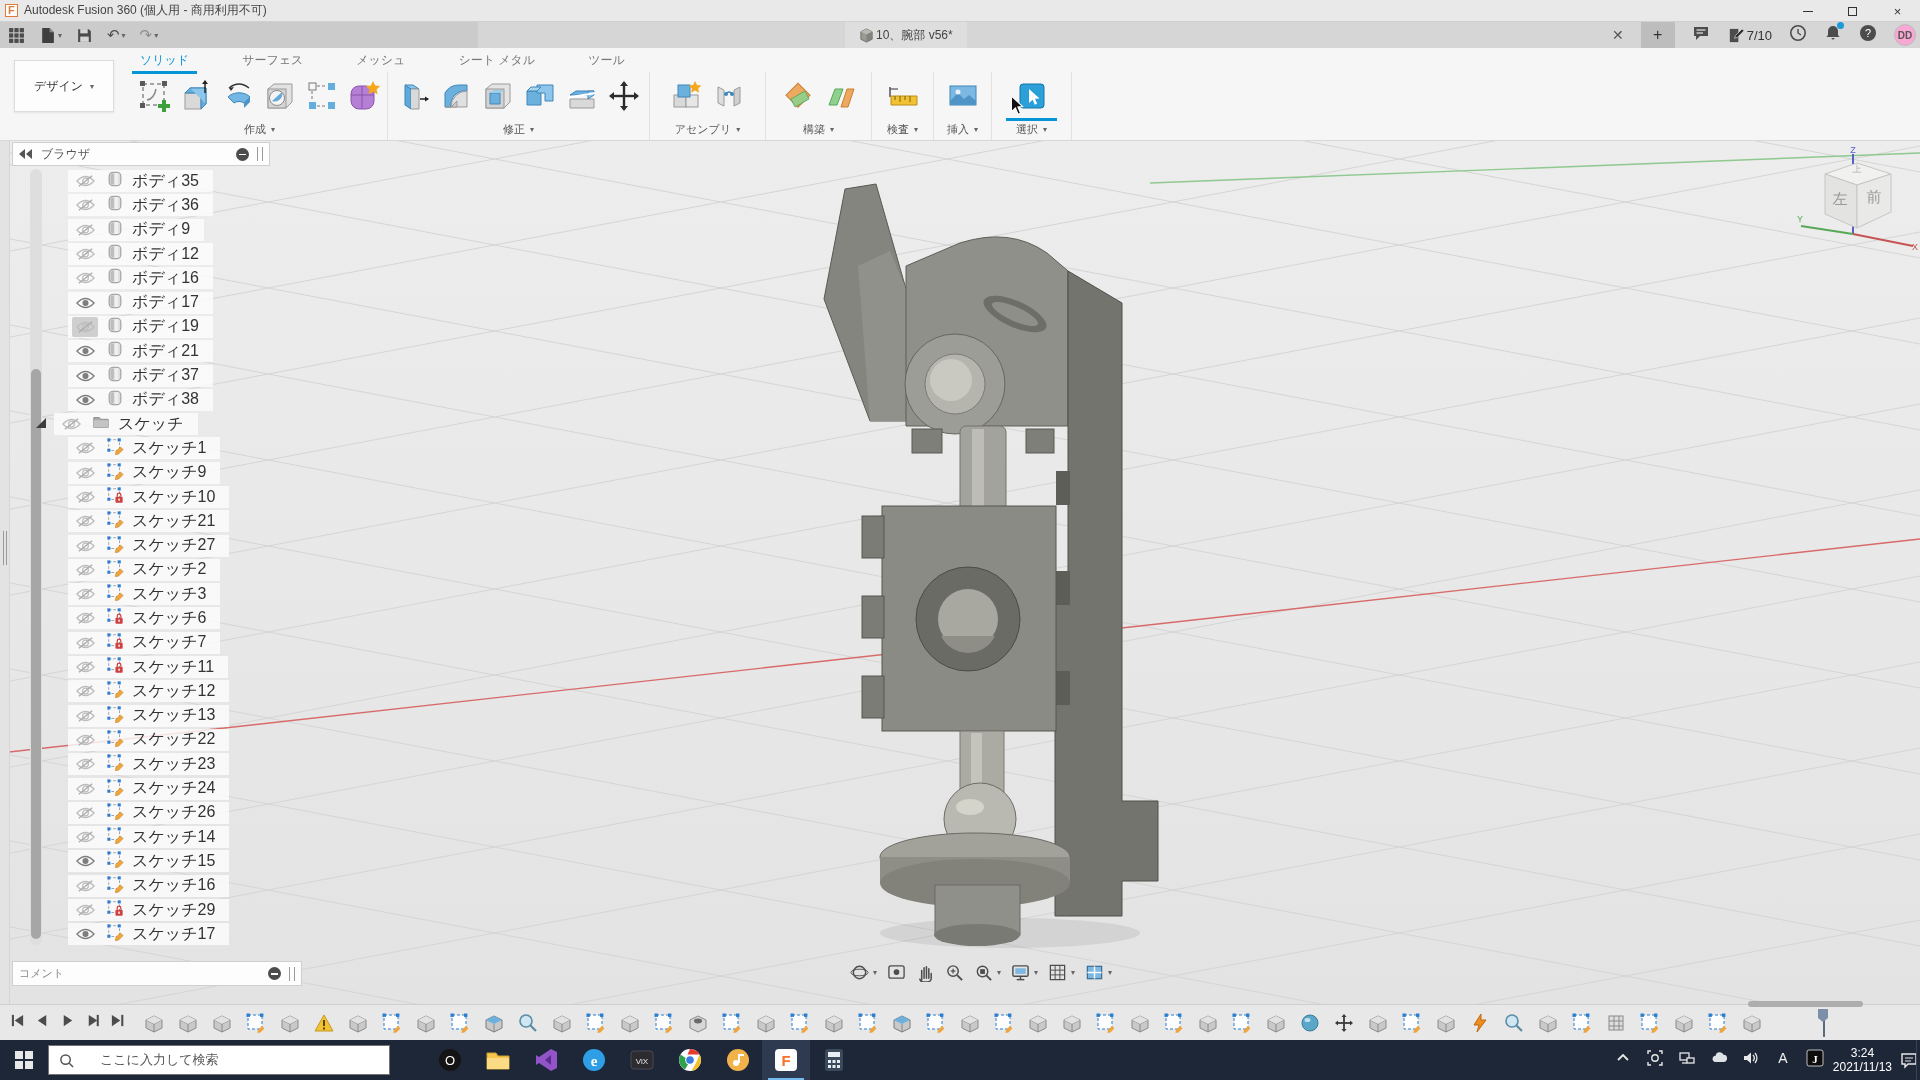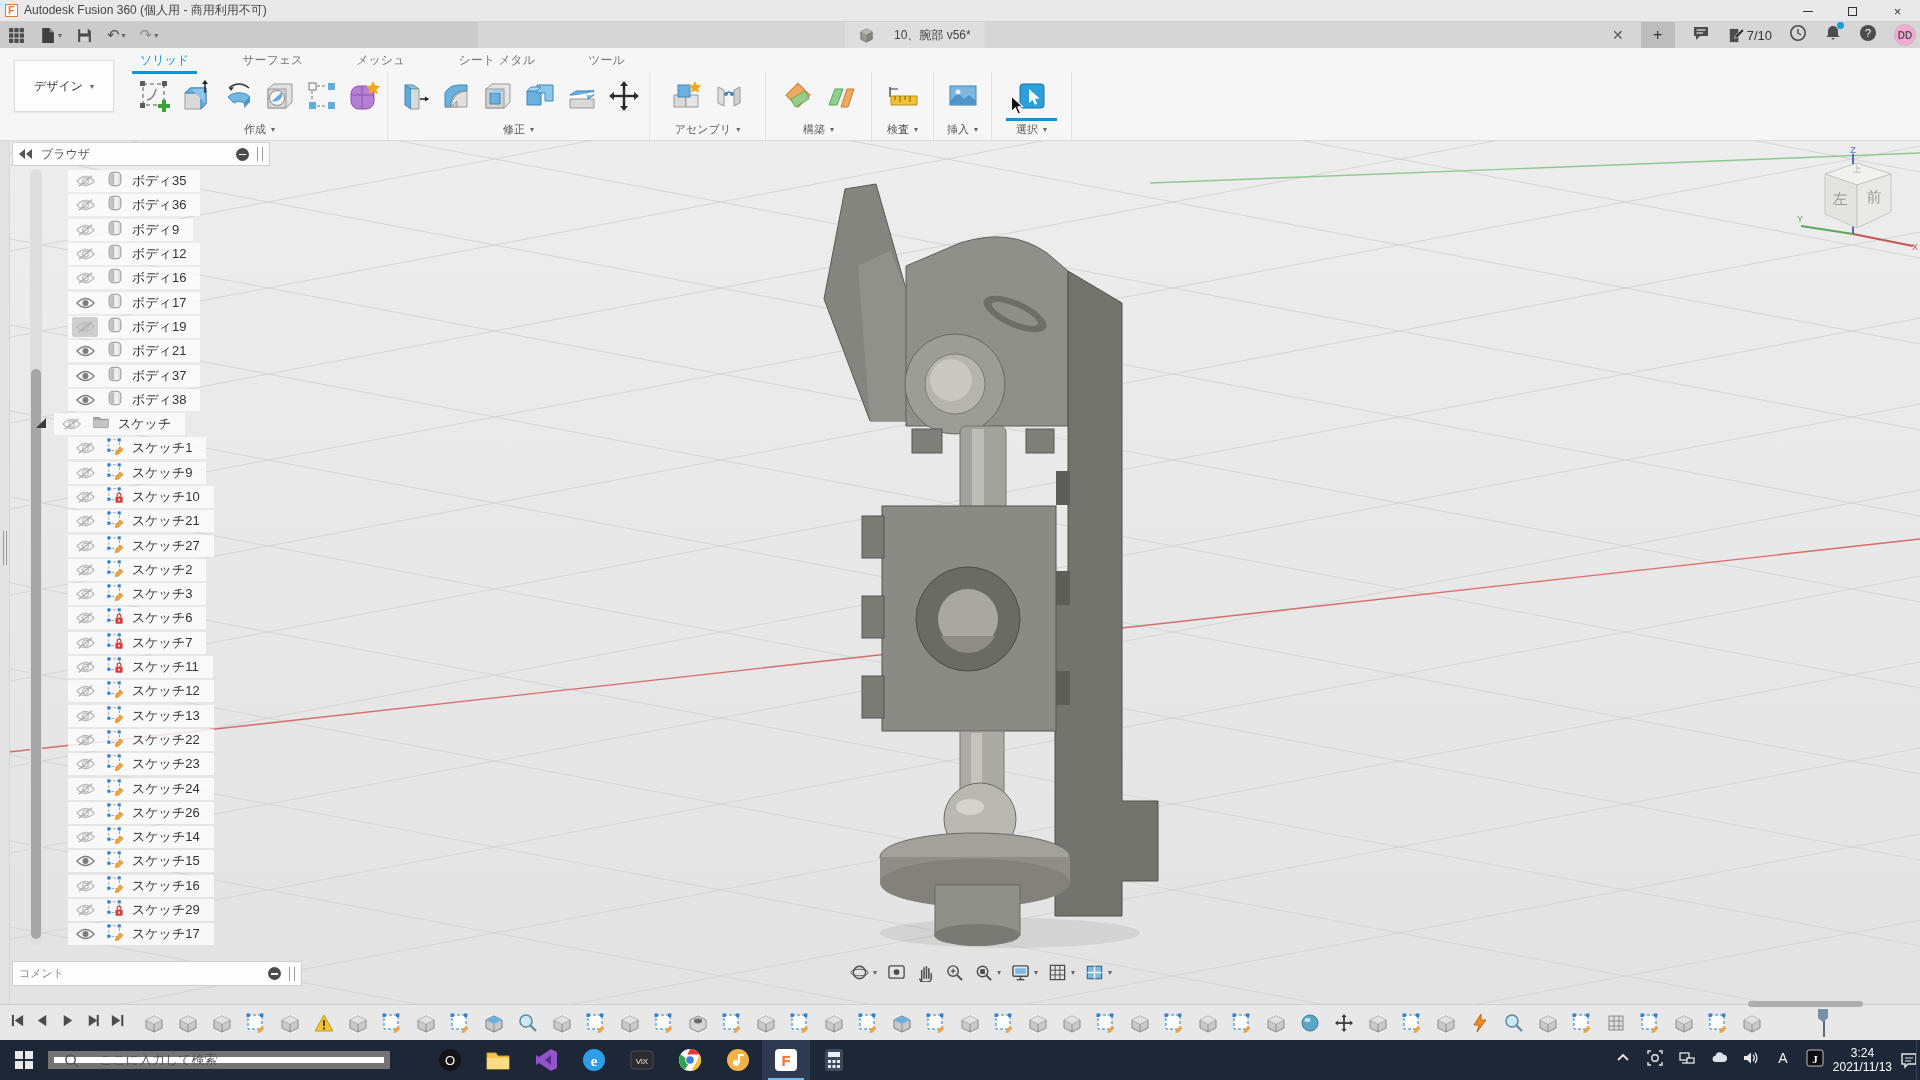--- a/index.html
+++ b/index.html
@@ -15,21 +15,21 @@
   #win-ctl div { width:45px; height:22px; display:flex; align-items:center; justify-content:center; color:#333; font-size:13px; }
   #win-ctl .minG { width:10px; border-top:1px solid #333; display:block; }
   #win-ctl .maxG { width:9px; height:9px; border:1px solid #333; display:block; }
 
   
   #qat { position:absolute; left:0; top:22px; width:1920px; height:26px; background:#d6d6d6; }
   #qat-left { position:absolute; left:0; top:0; width:478px; height:26px; background:#cbcbcb; display:flex; align-items:center; gap:14px; padding-left:8px; }
   .qat-ic { display:flex; align-items:center; color:#4c4c4c; font-size:15px; }
   .qat-ic svg { width:17px; height:17px; }
   .caret { font-size:8px; color:#666; margin-left:2px; }
-  #doc-tab { position:absolute; left:845px; top:0; height:26px; display:flex; align-items:center; gap:20px; padding:0 14px; background:#dedede; }
+  #doc-tab { position:absolute; left:845px; top:0; height:26px; display:flex; align-items:center; gap:2px; padding:0 14px; background:#dedede; }
   #doc-tab svg { width:15px; height:15px; }
   #doc-tab .dtitle { font-size:12px; color:#444; }
   #top-right { position:absolute; right:4px; top:0; height:26px; display:flex; align-items:center; gap:17px; }
   .tr-x { font-size:14px; color:#555; }
   .tr-plus { width:34px; height:26px; background:#bdbdbd; color:#333; font-size:16px; display:flex; align-items:center; justify-content:center; }
   .tr-ic svg { width:18px; height:18px; }
   .badge { display:flex; align-items:center; gap:3px; font-size:13px; color:#333; }
   .bell { position:relative; }
   .bell .dot { position:absolute; right:-2px; top:-2px; width:7px; height:7px; border-radius:50%; background:#1c9ad6; }
   .avatar { width:22px; height:22px; border-radius:50%; background:#f9a8d4; border:1px solid #bbb; font-size:10px; font-weight:bold; color:#555; display:flex; align-items:center; justify-content:center; }
@@ -61,21 +61,21 @@
   #browser { position:absolute; left:12px; top:1px; width:258px; }
   .panel-hd { height:24px; background:#fdfdfd; border:1px solid #cfcfcf; display:flex; align-items:center; gap:8px; padding:0 6px; }
   .panel-hd .phtitle { flex:1; font-size:12px; color:#555; }
   .minus-circle { width:13px; height:13px; border-radius:50%; background:#4c4c4c; position:relative; }
   .minus-circle::after { content:""; position:absolute; left:3px; top:6px; width:7px; height:1.5px; background:#fff; }
   .gripv { width:6px; height:14px; border-left:1px solid #9a9a9a; border-right:1px solid #9a9a9a; }
   #browser-list { position:absolute; left:0; top:27px; width:290px; }
   .brow { height:24.3px; display:flex; align-items:center; padding-left:56px; }
   .brow.folder { padding-left:22px; }
   .rowbg { display:flex; align-items:center; gap:8px; background:rgba(253,253,253,.82); height:22px; padding:0 14px 0 4px; }
-  .brow .lbl { font-size:13px; color:#333; white-space:nowrap; }
+  .brow .lbl { font-size:16px; color:#333; white-space:nowrap; }
   .eyebox { width:26px; height:20px; display:flex; align-items:center; justify-content:center; border-radius:2px; }
   .eyebox.hl { background:#cfcfcf; }
   .eyebox svg { width:19px; height:14px; }
   .tico svg { width:18px; height:18px; }
   .tri { margin-right:8px; }
   .tri svg { width:12px; height:12px; }
 
   
   #commentbox { position:absolute; left:12px; top:820px; width:290px; height:25px; background:#fdfdfd; border:1px solid #cfcfcf; display:flex; align-items:center; gap:8px; padding:0 6px; }
   #commentbox .phtitle { flex:1; font-size:11px; color:#888; }
@@ -97,21 +97,21 @@
   #tl-controls svg { width:15px; height:15px; }
   #tl-icons { display:flex; align-items:center; }
   .tlic { width:34px; height:26px; display:flex; align-items:center; justify-content:center; }
   .tlic svg { width:22px; height:22px; }
   #tl-marker { position:absolute; left:1818px; top:4px; width:12px; height:28px; }
   #tl-hscroll { position:absolute; left:1748px; top:-4px; width:115px; height:6px; background:#aeaeae; border-radius:3px; }
 
   
   #taskbar { position:absolute; left:0; top:1040px; width:1920px; height:40px; background:#1e2738; display:flex; align-items:center; }
   #startbtn { width:48px; height:40px; display:flex; align-items:center; justify-content:center; }
-  #searchbox { width:342px; height:18px; background:#fff; border:6px solid #737373; display:flex; align-items:center; gap:20px; padding:0 10px; }
+  #searchbox { width:342px; height:30px; background:#fff; border:1px solid #737373; display:flex; align-items:center; gap:26px; padding:0 10px; }
   #searchbox svg { width:15px; height:15px; }
   #searchbox .ph { font-size:13px; color:#555; }
   #taskapps { display:flex; margin-left:36px; }
   .tbicon { width:48px; height:40px; display:flex; align-items:center; justify-content:center; position:relative; }
   .tbicon svg { width:26px; height:26px; }
   .tbicon.active { background:#2e3a50; }
   .tbicon.active::after { content:""; position:absolute; left:6px; right:6px; bottom:0; height:2px; background:#76b9ed; }
   #tray { position:absolute; right:96px; top:0; height:40px; display:flex; align-items:center; gap:14px; }
   #tray svg { width:18px; height:18px; }
   #clock { position:absolute; right:28px; top:0; height:40px; display:flex; flex-direction:column; align-items:center; justify-content:center; color:#fff; font-size:12px; line-height:14px; }

